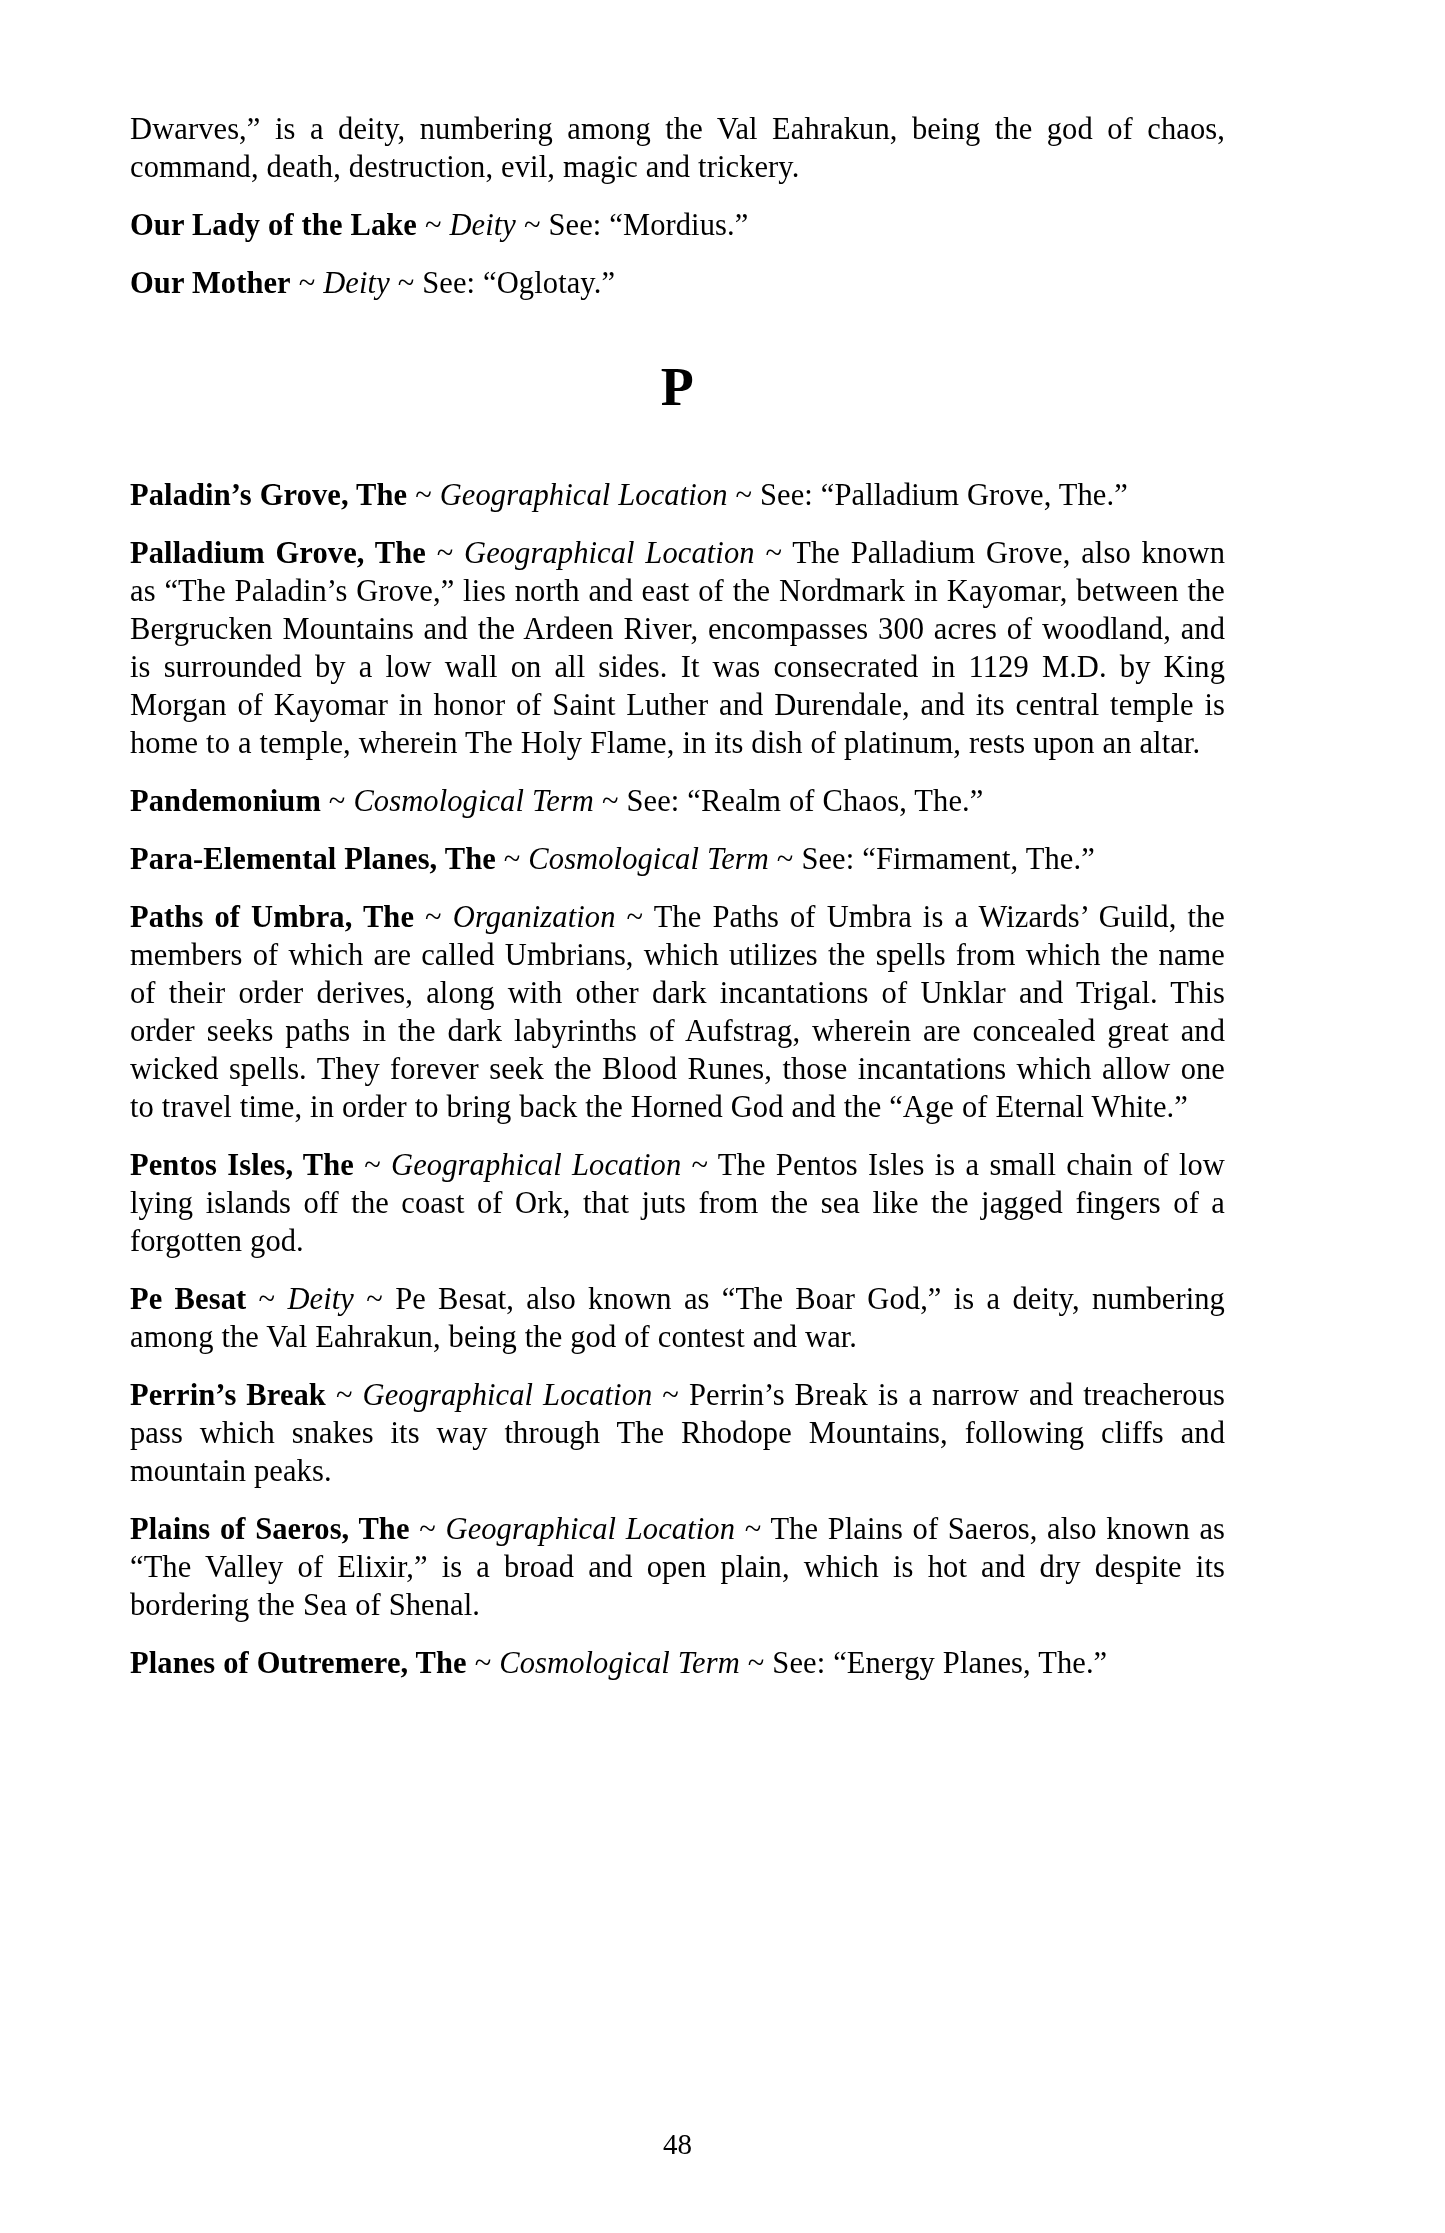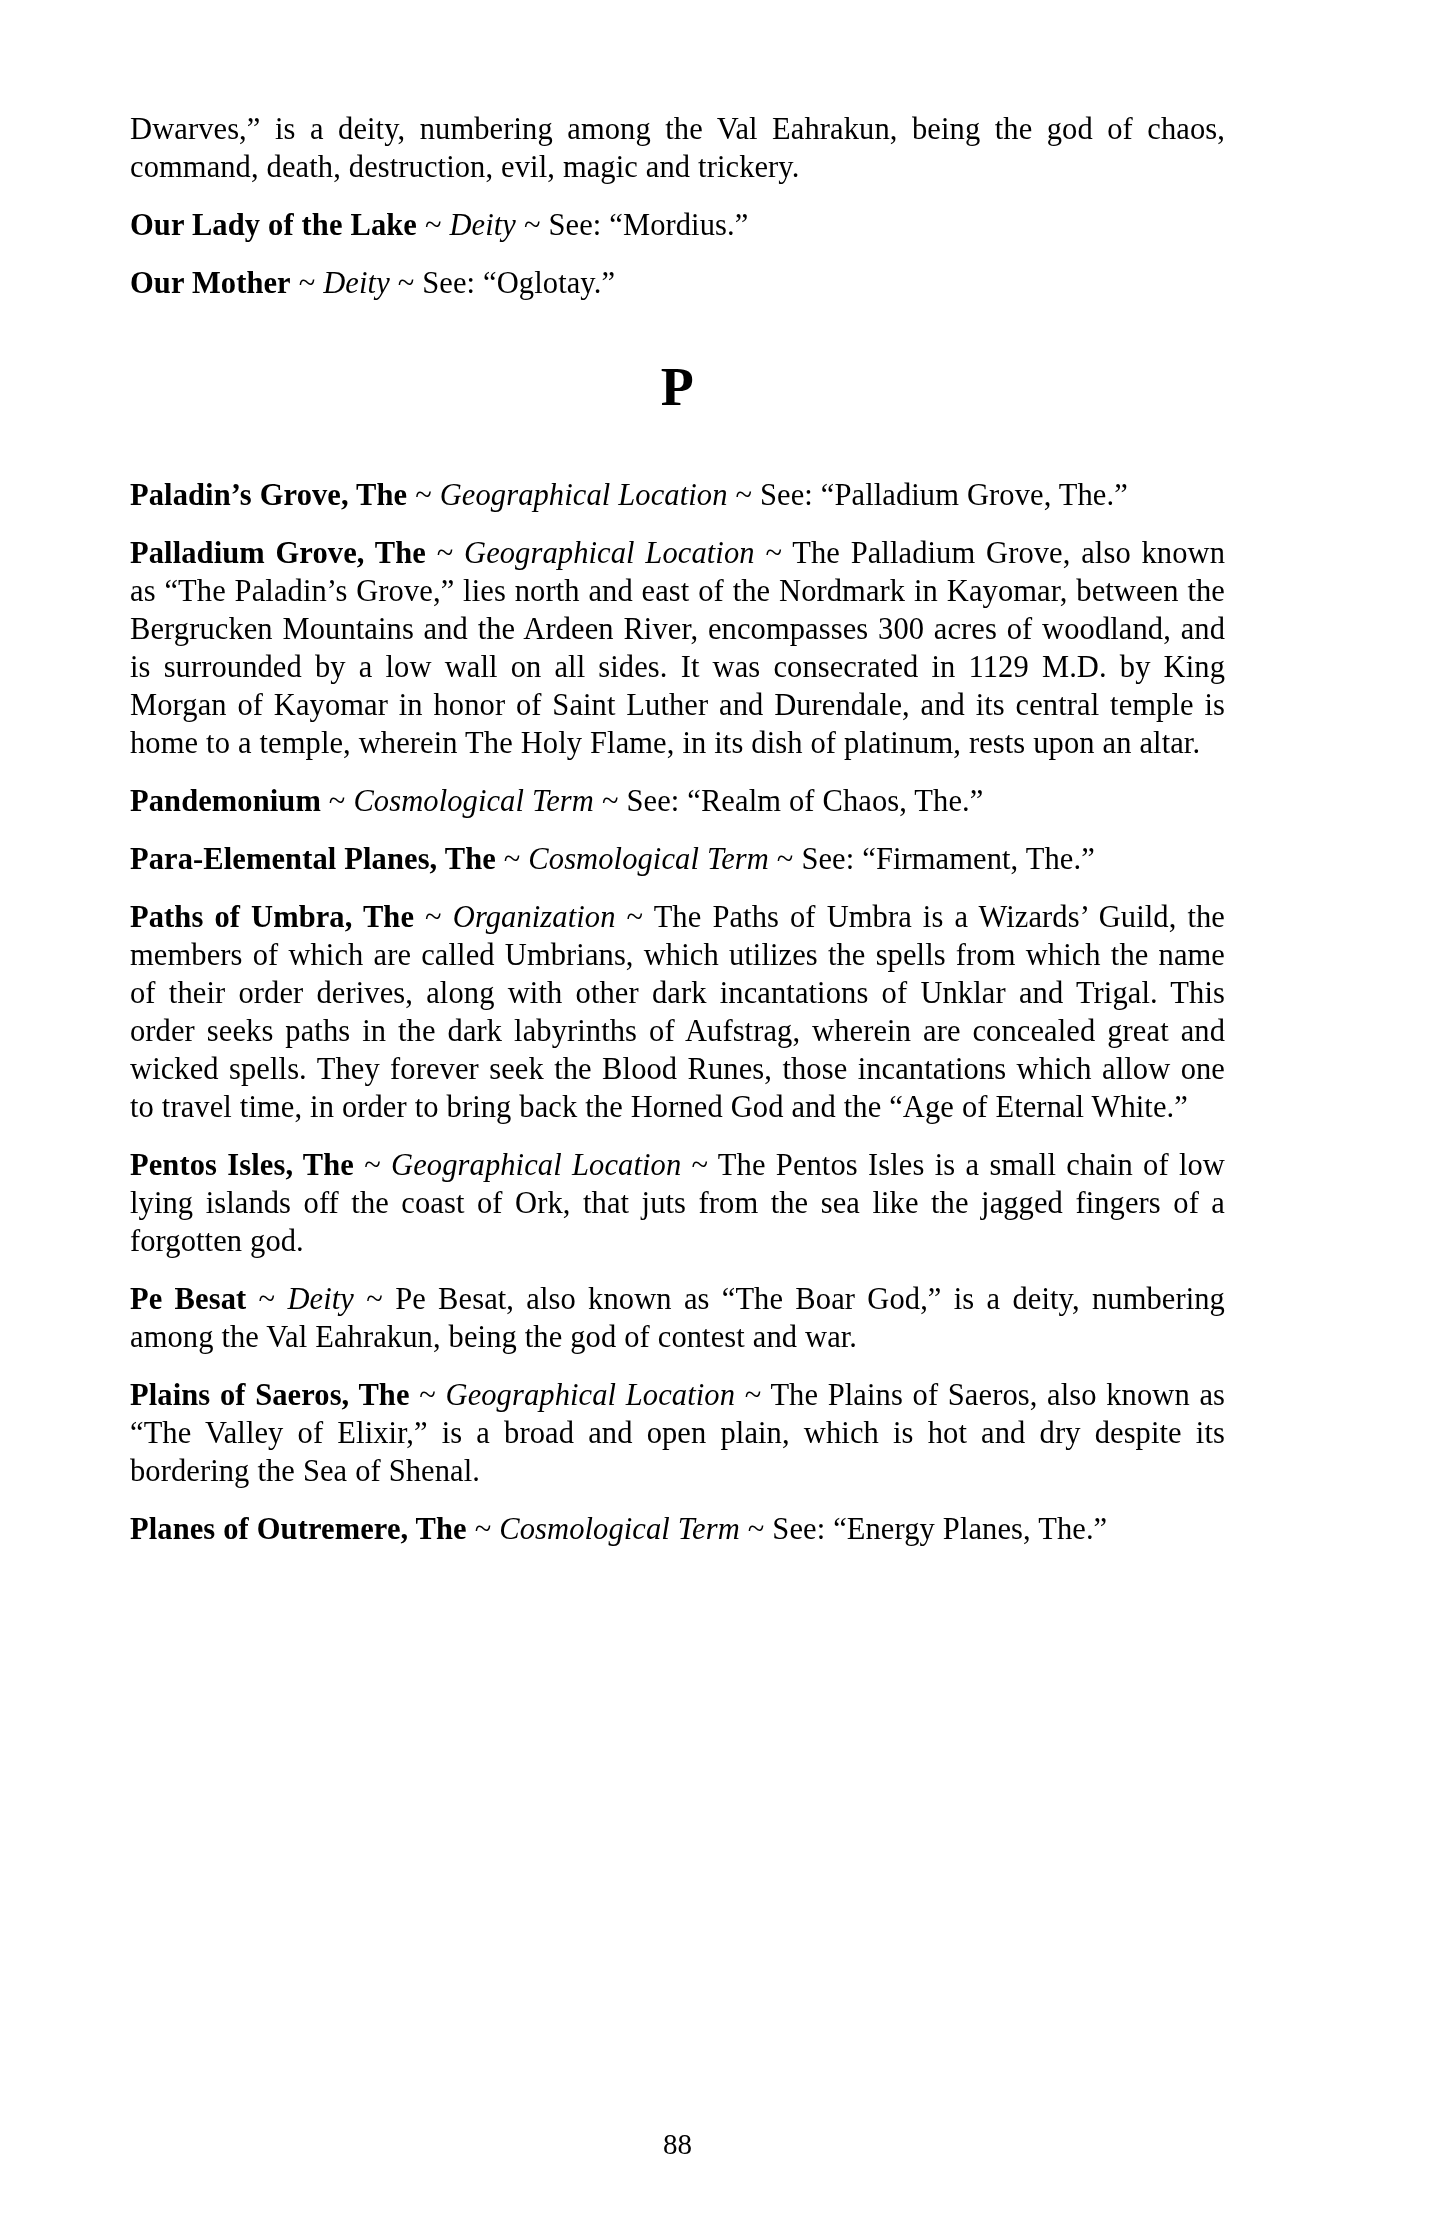--- a/index.html
+++ b/index.html
@@ -82,20 +82,21 @@
   <p class="entry"><span class="term">Pandemonium</span> <span class="tilde">~</span> <span class="cat">Cosmological Term</span> <span class="tilde">~</span> <span>See: “Realm of Chaos, The.”</span></p>
 
   <p class="entry"><span class="term">Para-Elemental Planes, The</span> <span class="tilde">~</span> <span class="cat">Cosmological Term</span> <span class="tilde">~</span> <span>See: “Firmament, The.”</span></p>
 
   <p class="entry"><span class="term">Paths of Umbra, The</span> <span class="tilde">~</span> <span class="cat">Organization</span> <span class="tilde">~</span> <span>The Paths of Umbra is a Wizards’ Guild, the members of which are called Umbrians, which utilizes the spells from which the name of their order derives, along with other dark incantations of Unklar and Trigal. This order seeks paths in the dark labyrinths of Aufstrag, wherein are concealed great and wicked spells. They forever seek the Blood Runes, those incantations which allow one to travel time, in order to bring back the Horned God and the “Age of Eternal White.”</span></p>
 
   <p class="entry"><span class="term">Pentos Isles, The</span> <span class="tilde">~</span> <span class="cat">Geographical Location</span> <span class="tilde">~</span> <span>The Pentos Isles is a small chain of low lying islands off the coast of Ork, that juts from the sea like the jagged fingers of a forgotten god.</span></p>
 
   <p class="entry"><span class="term">Pe Besat</span> <span class="tilde">~</span> <span class="cat">Deity</span> <span class="tilde">~</span> <span>Pe Besat, also known as “The Boar God,” is a deity, numbering among the Val Eahrakun, being the god of contest and war.</span></p>
 
+  <p class="entry"><span class="term">Perrin’s Break</span> <span class="tilde">~</span> <span class="cat">Geographical Location</span> <span class="tilde">~</span> <span>Perrin’s Break is a narrow and treacherous pass which snakes its way through The Rhodope Mountains, following cliffs and mountain peaks.</span></p>
 
   <p class="entry"><span class="term">Plains of Saeros, The</span> <span class="tilde">~</span> <span class="cat">Geographical Location</span> <span class="tilde">~</span> <span>The Plains of Saeros, also known as “The Valley of Elixir,” is a broad and open plain, which is hot and dry despite its bordering the Sea of Shenal.</span></p>
 
   <p class="entry"><span class="term">Planes of Outremere, The</span> <span class="tilde">~</span> <span class="cat">Cosmological Term</span> <span class="tilde">~</span> <span>See: “Energy Planes, The.”</span></p>
 
-  <div class="folio">88</div>
+  <div class="folio">48</div>
 
 </div>
 
 </body></html>

